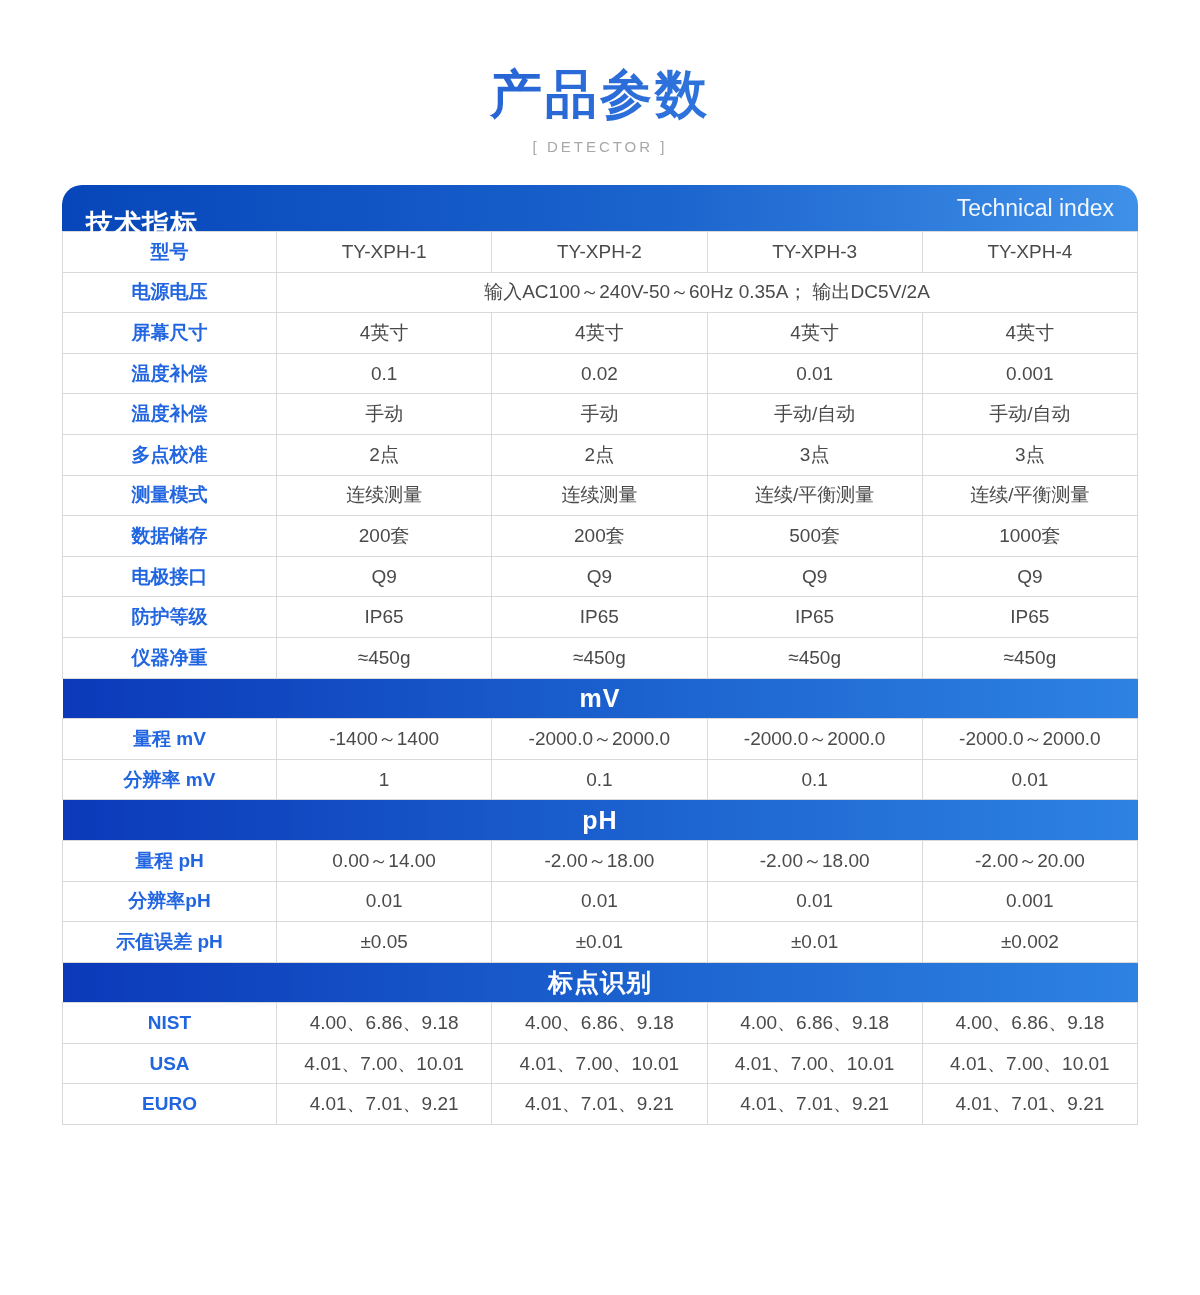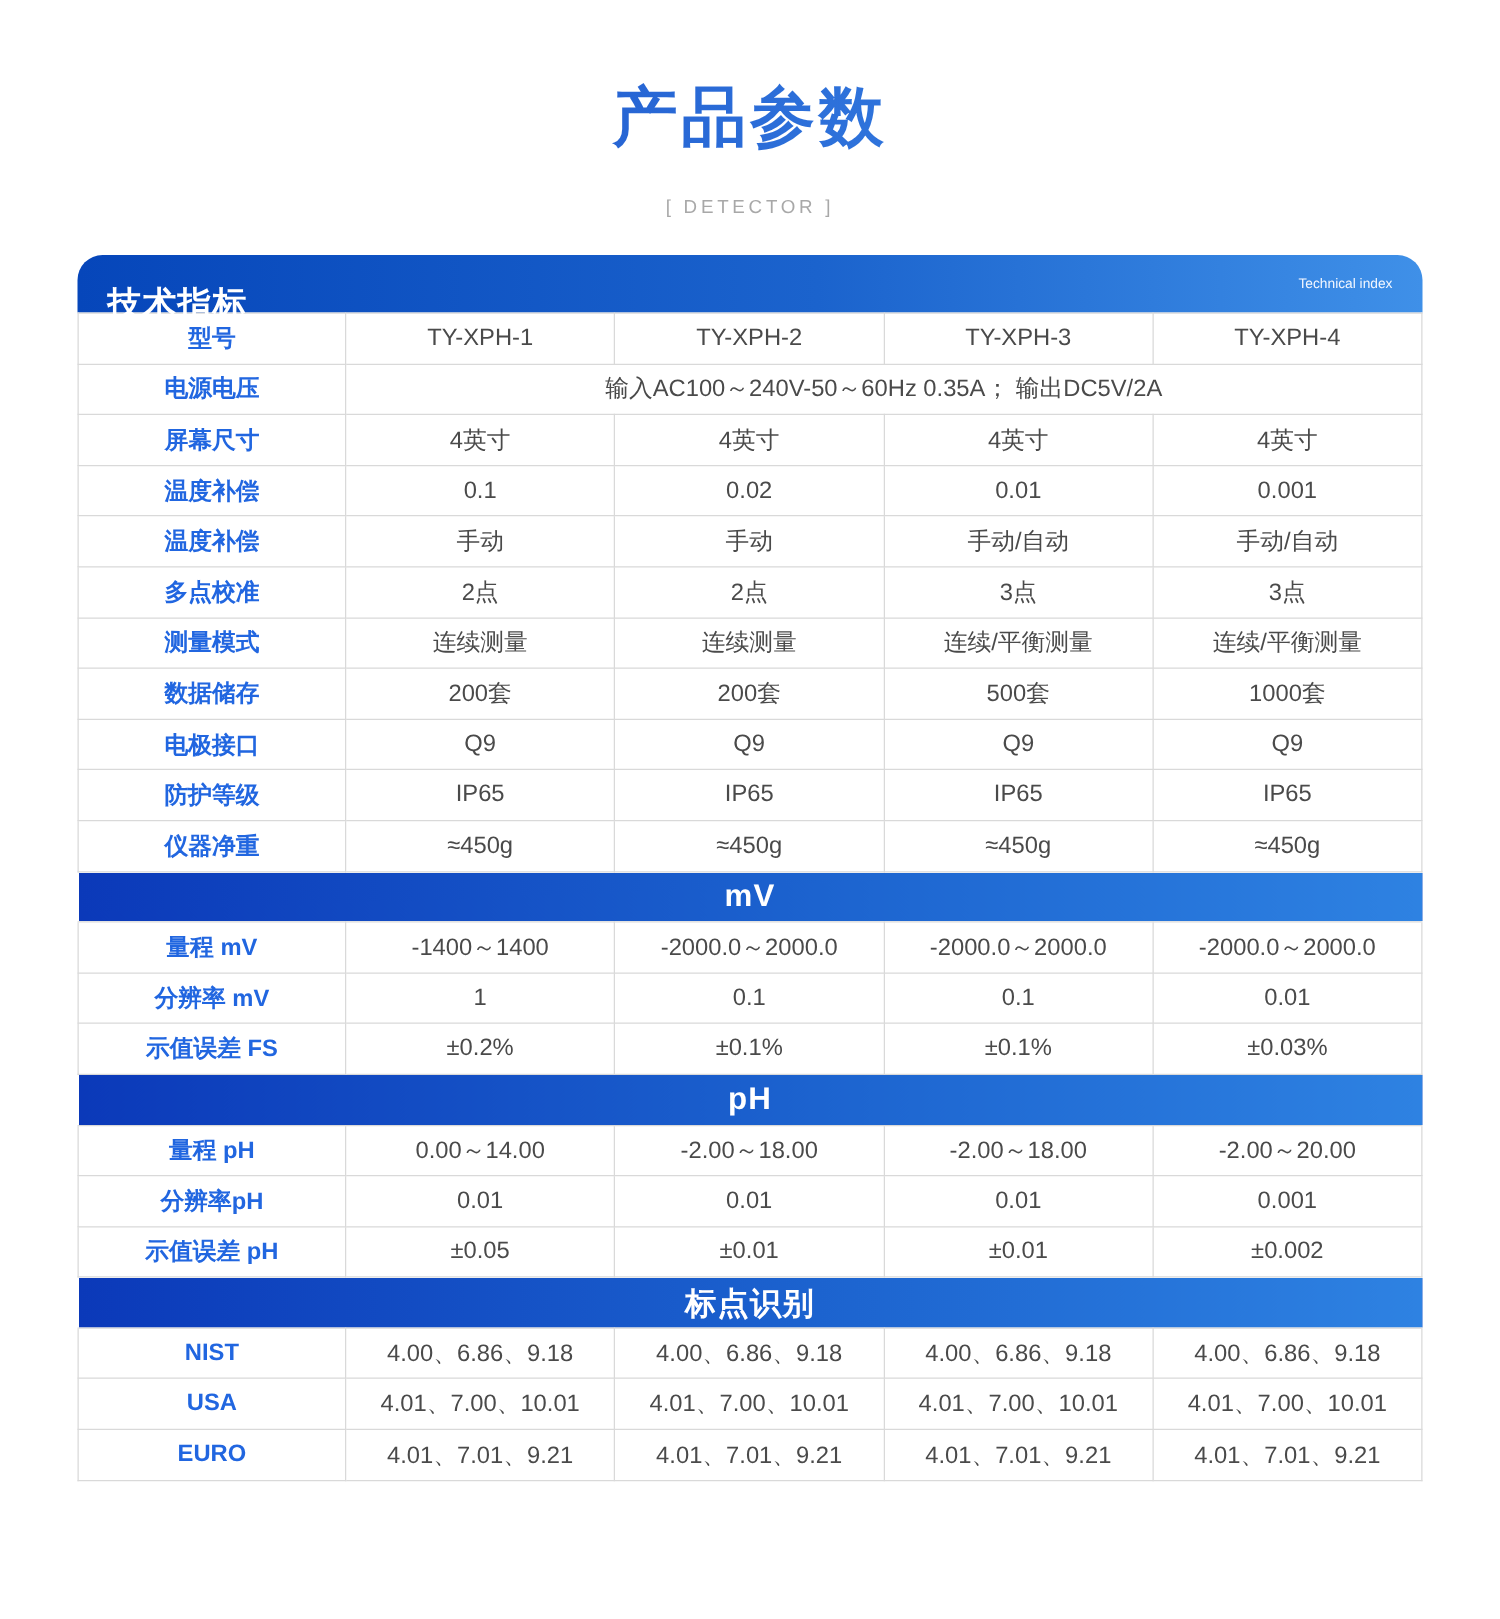--- a/index.html
+++ b/index.html
@@ -20,38 +20,38 @@
     font-size: 52px;
     line-height: 76px;
     letter-spacing: 3px;
     background: linear-gradient(90deg, #1545c2 0%, #2f74dc 60%, #3f8de8 100%);
     -webkit-background-clip: text;
     background-clip: text;
     -webkit-text-fill-color: transparent;
     color: #1d5ad0;
   }
   .page-subtitle {
-    margin-top: 25px;
+    margin-top: 6px;
     text-align: center;
     color: #a8a8a8;
     font-size: 15px;
     letter-spacing: 3px;
   }
 
   
   .spec-card { width: 1076px; margin: 30px auto 0 auto; }
   .header-bar {
     height: 46px;
     border-radius: 20px 20px 0 0;
     background: linear-gradient(90deg, #0646ba 0%, #1b63cd 55%, #3f90e8 100%);
     display: flex; justify-content: space-between; align-items: center;
     padding: 0 24px;
   }
   .header-zh { color: #ffffff; font-size: 27px; font-weight: bold; letter-spacing: 1px; margin-top: 32px; }
-  .header-en { color: #f2f7ff; font-size: 11px; }
+  .header-en { color: #f2f7ff; font-size: 23px; }
 
   table.spec-table {
     width: 100%;
     border-collapse: collapse;
     table-layout: fixed;
   }
   .spec-table td {
     border: 1px solid #d9d9d9;
     height: 40.6px;
     text-align: center;
@@ -186,27 +186,20 @@
             <td class="value-cell">-2000.0～2000.0</td>
           </tr>
           <tr>
             <td class="label-cell">分辨率 mV</td>
             <td class="value-cell">1</td>
             <td class="value-cell">0.1</td>
             <td class="value-cell">0.1</td>
             <td class="value-cell">0.01</td>
           </tr>
           <tr>
-            <td class="label-cell">示值误差 FS</td>
-            <td class="value-cell">±0.2%</td>
-            <td class="value-cell">±0.1%</td>
-            <td class="value-cell">±0.1%</td>
-            <td class="value-cell">±0.03%</td>
-          </tr>
-          <tr>
             <td colspan="5" class="band-cell">pH</td>
           </tr>
           <tr>
             <td class="label-cell">量程 pH</td>
             <td class="value-cell">0.00～14.00</td>
             <td class="value-cell">-2.00～18.00</td>
             <td class="value-cell">-2.00～18.00</td>
             <td class="value-cell">-2.00～20.00</td>
           </tr>
           <tr>

